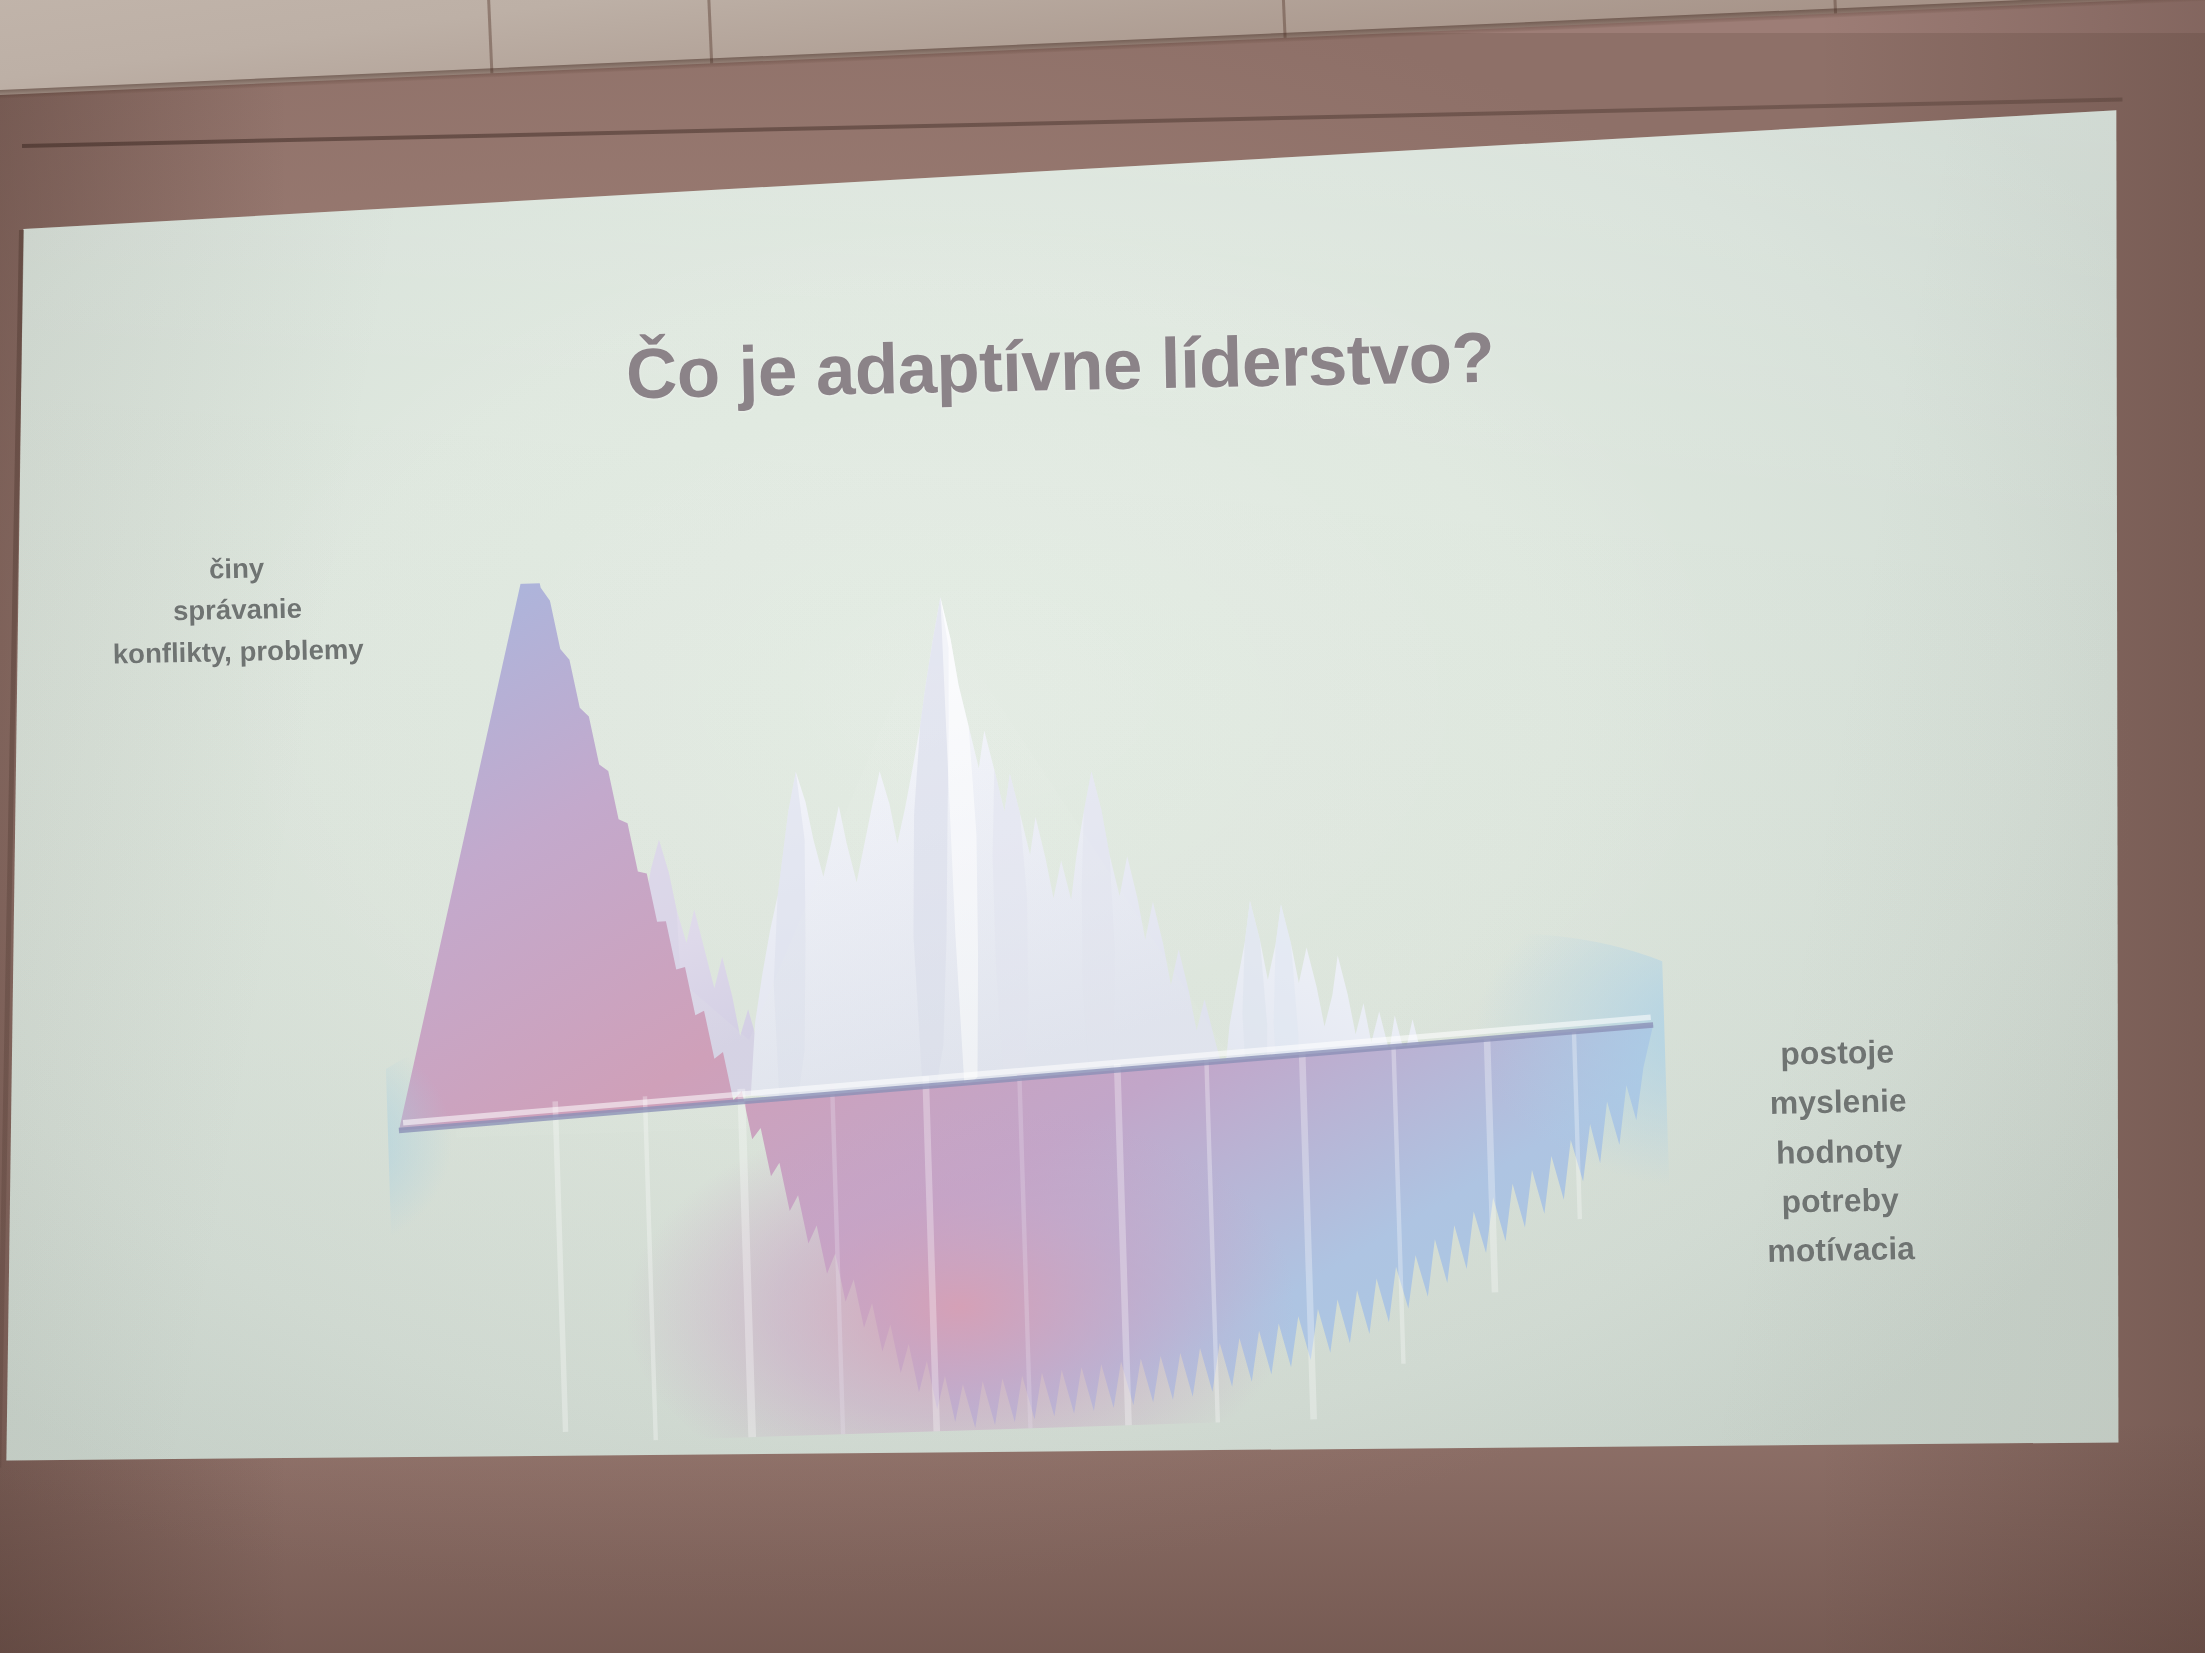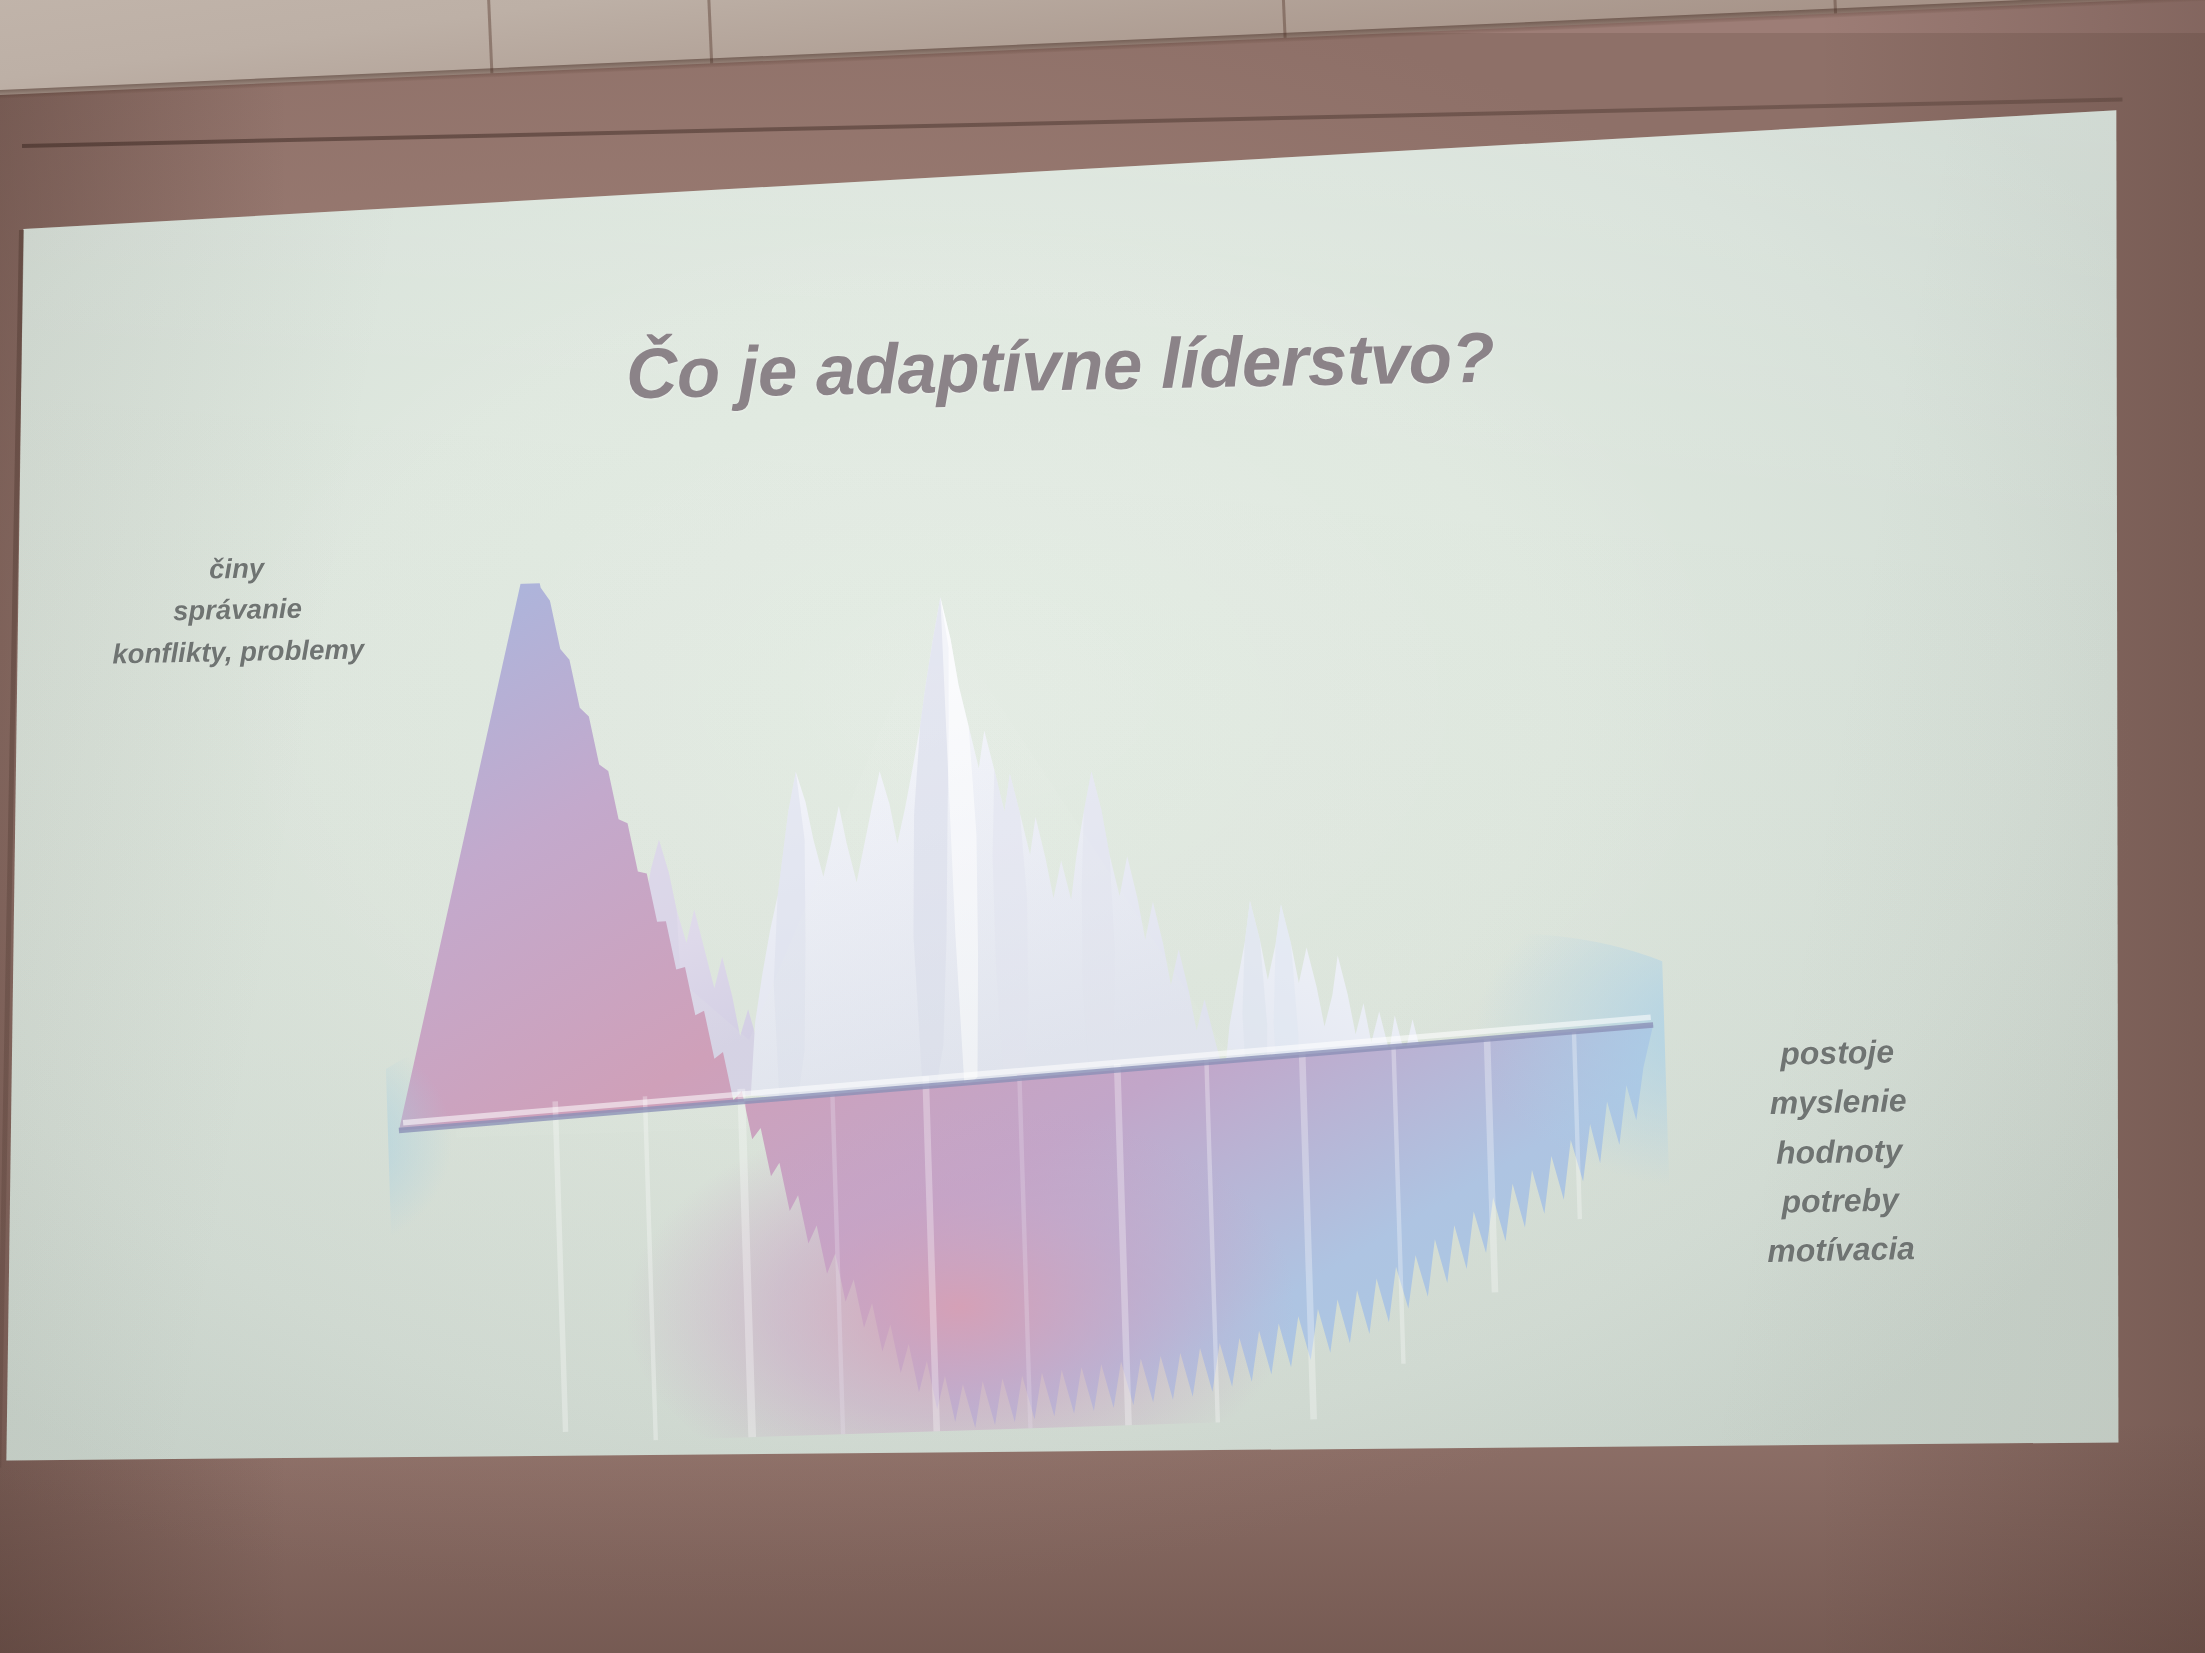--- a/index.html
+++ b/index.html
@@ -39,21 +39,21 @@
     position:absolute;right:0;top:0;width:386px;height:1654px;
     background:linear-gradient(270deg,rgba(58,36,30,.26),rgba(58,36,30,0));
   }
   .wall-shade-b{
     position:absolute;left:0;bottom:0;width:2205px;height:232px;
     background:linear-gradient(0deg,rgba(55,34,28,.28),rgba(55,34,28,0));
   }
 
   
   #screen-wrap{
-    position:absolute;left:0;top:0;width:2205px;height:1248px;font-style:italic;
+    position:absolute;left:0;top:0;width:2205px;height:1248px;
   }
   #screen{
     position:absolute;left:0px;top:77px;width:2128px;height:1389px;
     clip-path:polygon(1.10% 10.95%, 99.45% 2.40%, 99.55% 98.30%, 0.30% 99.60%);
     background:
       radial-gradient(ellipse 1378px 937px at 44% 46%, #e3ece3 0%, #dfe8df 45%, #d6e0d8 78%, #ccd7cf 100%);
     box-shadow:none;
   }
   .screen-vig{
     position:absolute;inset:0;

